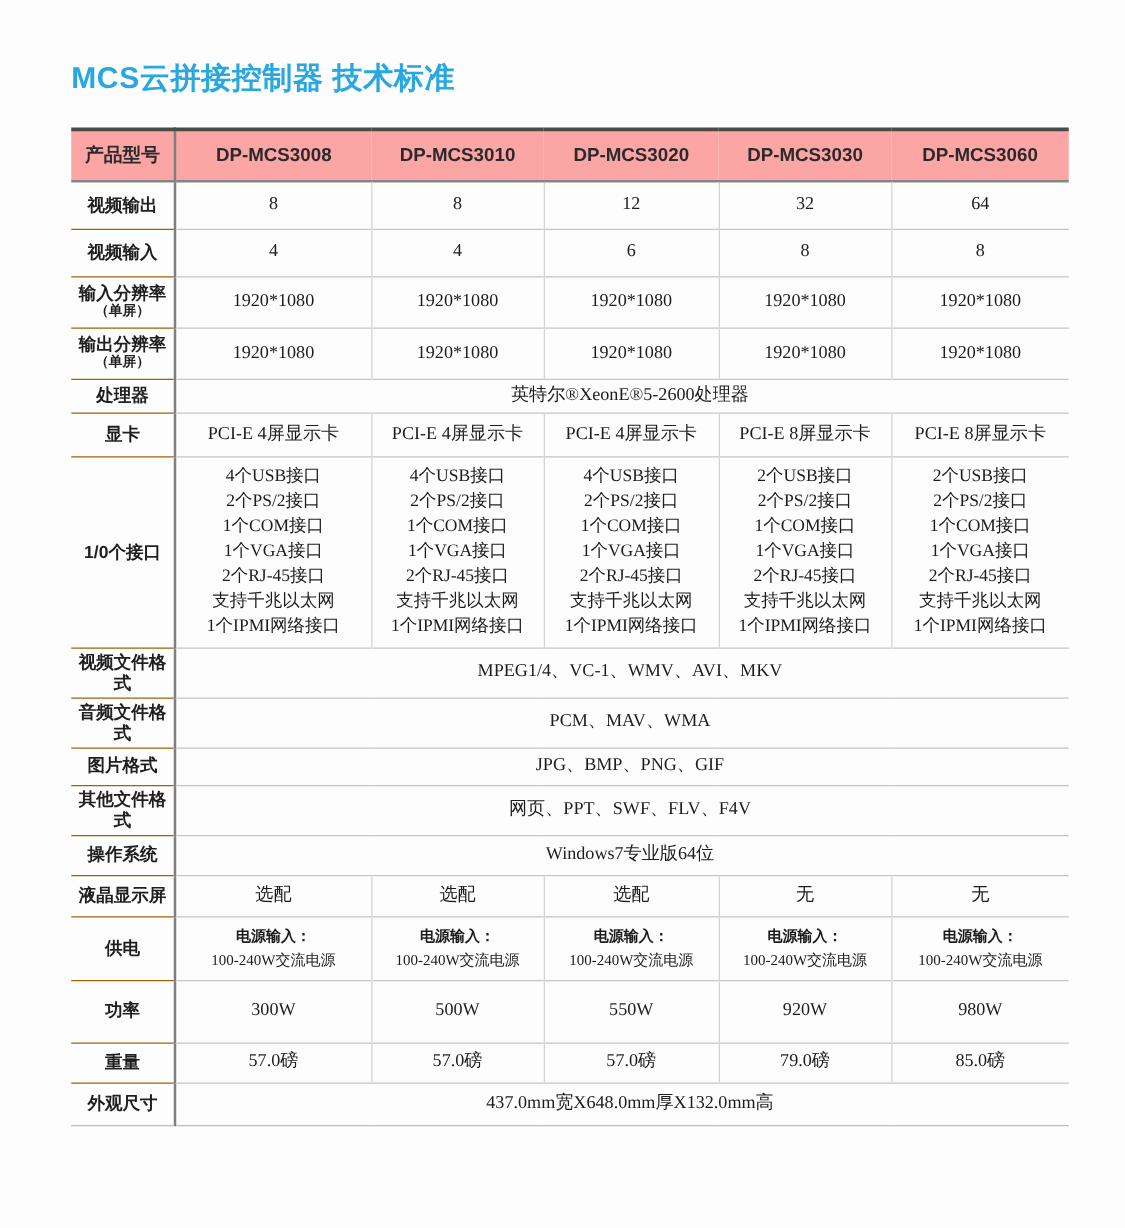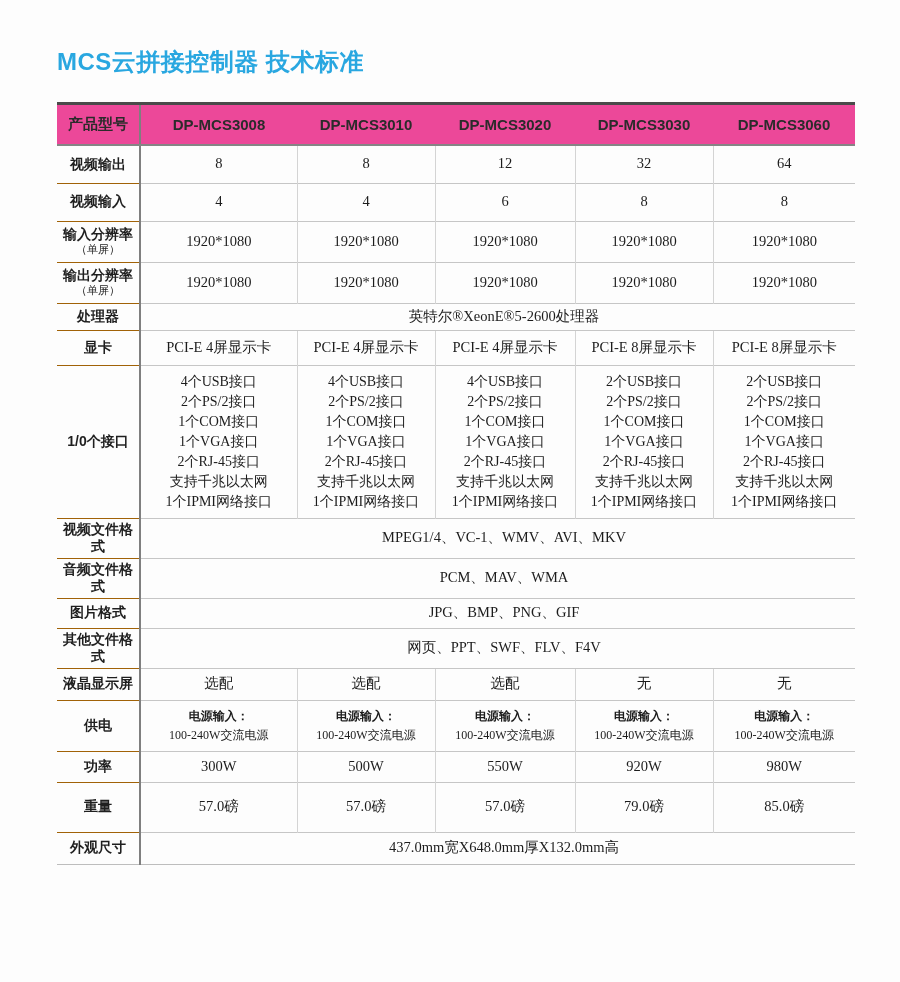--- a/index.html
+++ b/index.html
@@ -22,21 +22,21 @@
 
   table.spec {
     width: 798px;
     border-collapse: collapse;
     table-layout: fixed;
     border-top: 3px solid #4a4a4a;
     border-bottom: 1px solid #bdbdbd;
   }
 
   thead th {
-    background: #ec4899;
+    background: #fca5a5;
     height: 37px;
     font-size: 15px;
     font-weight: 600;
     color: #2b2b2b;
     border-bottom: 2px solid #858585;
     text-align: center;
     vertical-align: middle;
   }
   thead th.corner { font-weight: 700; }
 
@@ -45,21 +45,21 @@
     font-weight: 700;
     color: #1f1f1f;
     text-align: center;
     vertical-align: middle;
     border-right: 2px solid #7f7f7f;
     border-top: 1px solid #a16207;
     padding: 2px 1px;
     line-height: 1.25;
   }
   thead th.corner { border-right: 2px solid #7f7f7f; }
-  th.rowlabel .sub { font-size: 11px; font-weight: 400; }
+  th.rowlabel .sub { font-size: 11px; font-weight: 700; }
 
   tbody td {
     border-top: 1px solid #c6c6c6;
     text-align: center;
     vertical-align: middle;
     font-family: "Liberation Serif", "DejaVu Serif", serif;
     font-size: 14.5px;
     color: #1c1c1c;
     padding: 3px 2px;
     line-height: 1.35;
@@ -242,20 +242,26 @@
           <td colspan="5" class="spancell">JPG、BMP、PNG、GIF</td>
         </tr>
         <tr>
           <th class="rowlabel">
             <div>其他文件格式</div>
           </th>
           <td colspan="5" class="spancell">网页、PPT、SWF、FLV、F4V</td>
         </tr>
         <tr>
           <th class="rowlabel">
+            <div>操作系统</div>
+          </th>
+          <td colspan="5" class="spancell">Windows7专业版64位</td>
+        </tr>
+        <tr>
+          <th class="rowlabel">
             <div>液晶显示屏</div>
           </th>
           <td>选配</td>
           <td>选配</td>
           <td>选配</td>
           <td>无</td>
           <td>无</td>
         </tr>
         <tr>
           <th class="rowlabel">

